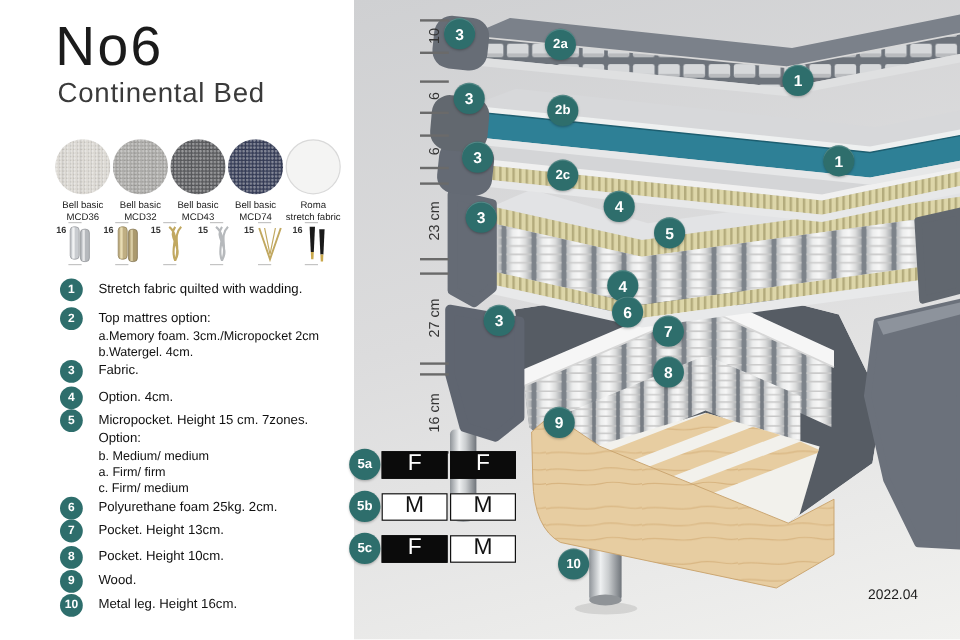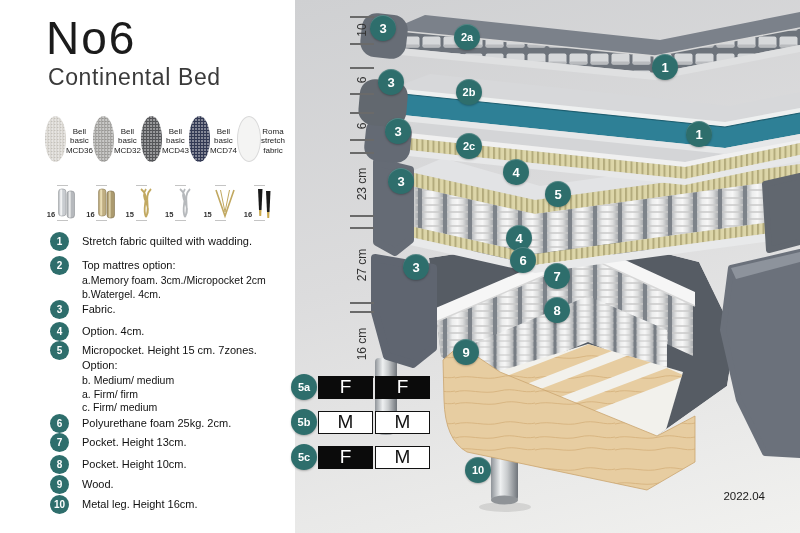--- a/index.html
+++ b/index.html
@@ -6,37 +6,37 @@
     font-family:"Liberation Sans","DejaVu Sans",sans-serif;background:#fff;}
   #stage{position:relative;width:800px;height:533px;background:#fff;}
 
   
   #left-panel{position:absolute;left:0;top:0;width:295px;height:533px;background:#fff;}
   .title{margin:14px 0 0 46px;font-size:46px;line-height:1.05;font-weight:300;
     letter-spacing:2px;color:#1b1b1b;}
   .subtitle{margin:2px 0 0 48px;font-size:23px;font-weight:300;letter-spacing:.6px;color:#3a3a3a;}
 
   .swatches{position:absolute;left:45px;top:116px;display:flex;width:240px;}
-  .swatch{width:48px;display:flex;align-items:center;justify-content:center;}
+  .swatch{width:48px;display:flex;flex-direction:column;align-items:center;justify-content:center;}
   .swatch-circle{width:46px;height:46px;border-radius:50%;
     background-image:
       radial-gradient(circle at 1px 1px, rgba(255,255,255,.40) 0 .8px, transparent 1.4px),
       repeating-linear-gradient(90deg, rgba(0,0,0,.10) 0 1px, transparent 1px 3px);
     background-size:3px 3px,auto;}
   .sw-light-weave{background-color:#d9d6d0;}
   .sw-gray-weave{background-color:#a7a6a3;}
   .sw-darkgray-weave{background-color:#57585b;}
   .sw-navy-weave{background-color:#333a55;}
   .sw-white-plain{background-color:#f4f4f3;background-image:none;border:1px solid #d9d9d9;box-sizing:border-box;}
   .swatch-caption{margin-top:4px;font-size:8px;line-height:1.2;text-align:center;color:#222;}
 
   .legs-row{position:absolute;left:45px;top:184px;width:232px;display:flex;justify-content:space-between;}
   .leg-item{display:flex;flex-direction:column;align-items:center;width:35px;}
   .leg-dash{width:11px;height:1px;background:#c4c4c4;margin:1px 0;}
-  .leg-mid{display:flex;align-items:flex-end;}
+  .leg-mid{display:flex;align-items:flex-start;}
   .leg-num{font-size:7.5px;font-weight:bold;color:#333;margin-right:1px;}
 
   .spec-list{position:absolute;left:50px;top:232px;width:240px;}
   .spec-item{display:flex;align-items:flex-start;}
   .num-badge{flex:0 0 auto;width:19px;height:19px;border-radius:50%;background:var(--teal,#2e6e6c);
     color:#fff;font-size:10px;font-weight:bold;display:flex;align-items:center;justify-content:center;
     margin-right:13px;}
   .spec-text{font-size:11px;line-height:15px;color:#111;padding-top:2px;}
   .spec-sub{font-size:10.5px;line-height:12.5px;color:#111;margin-top:1px;}
 

